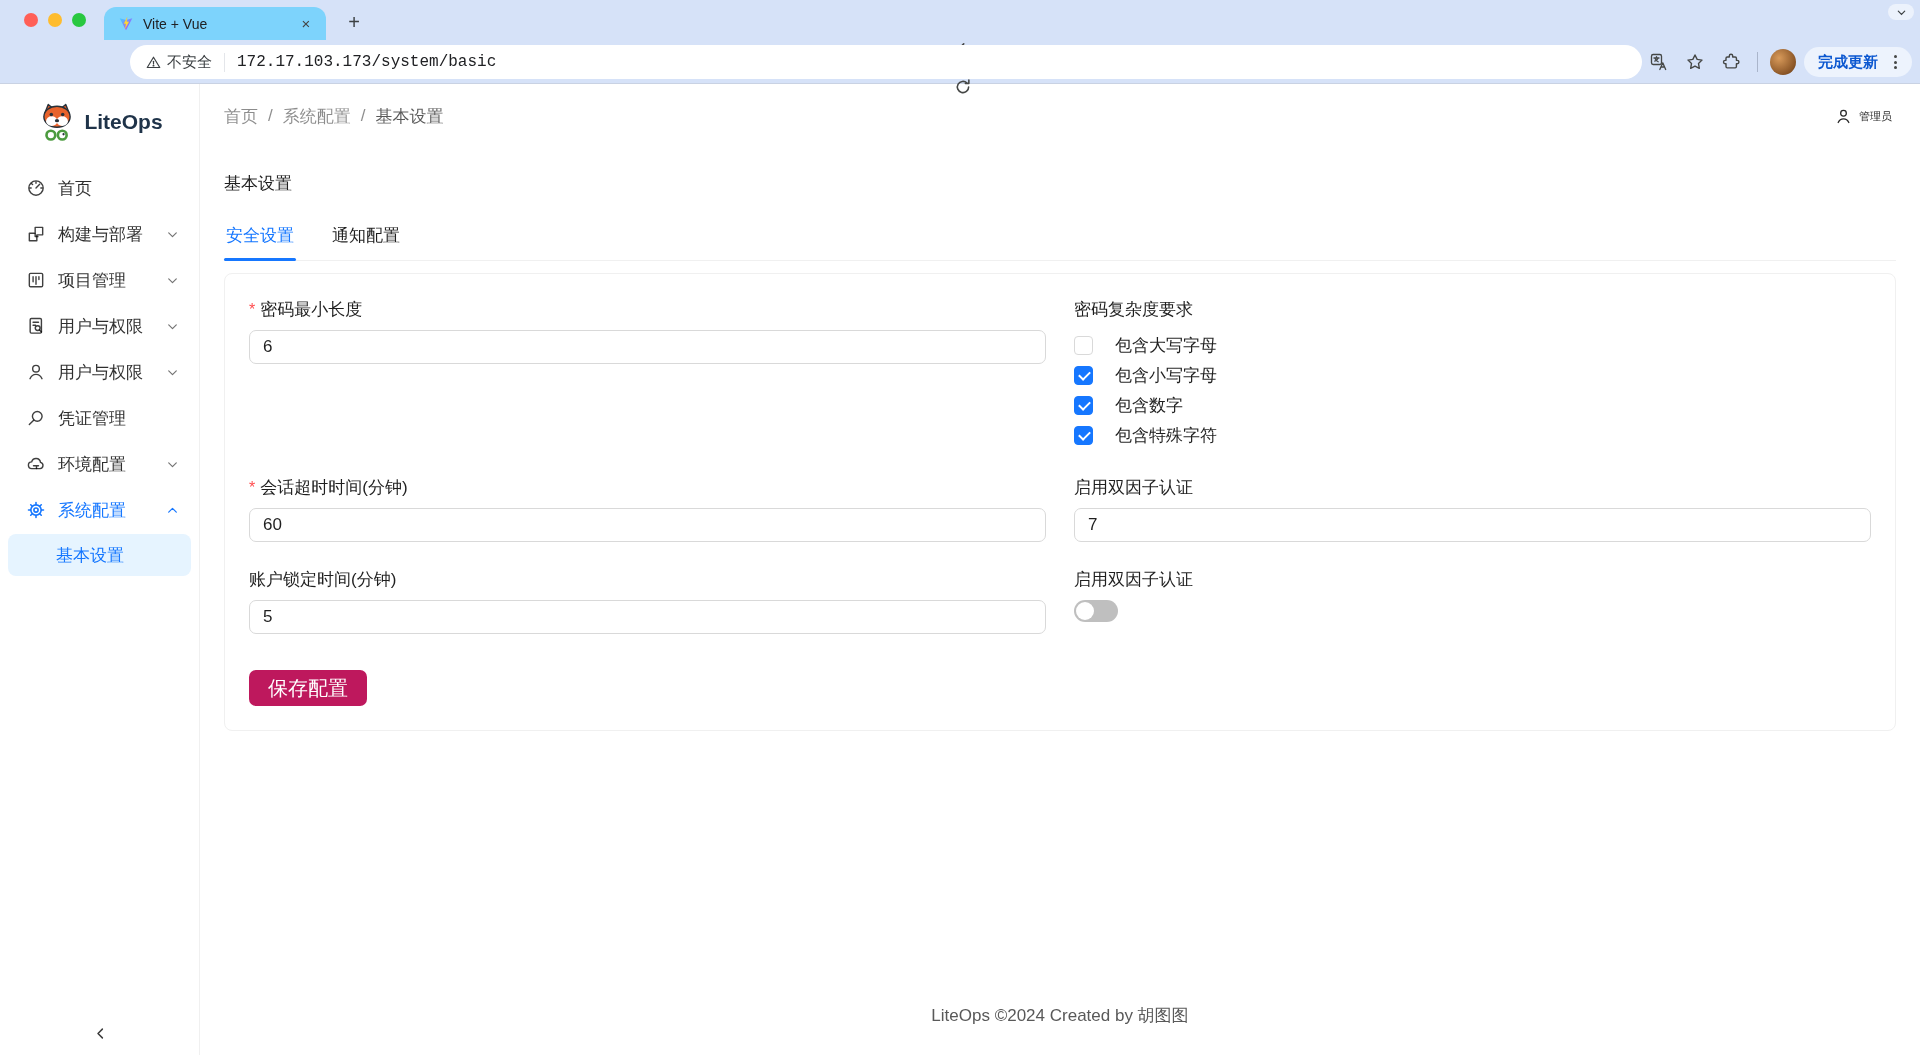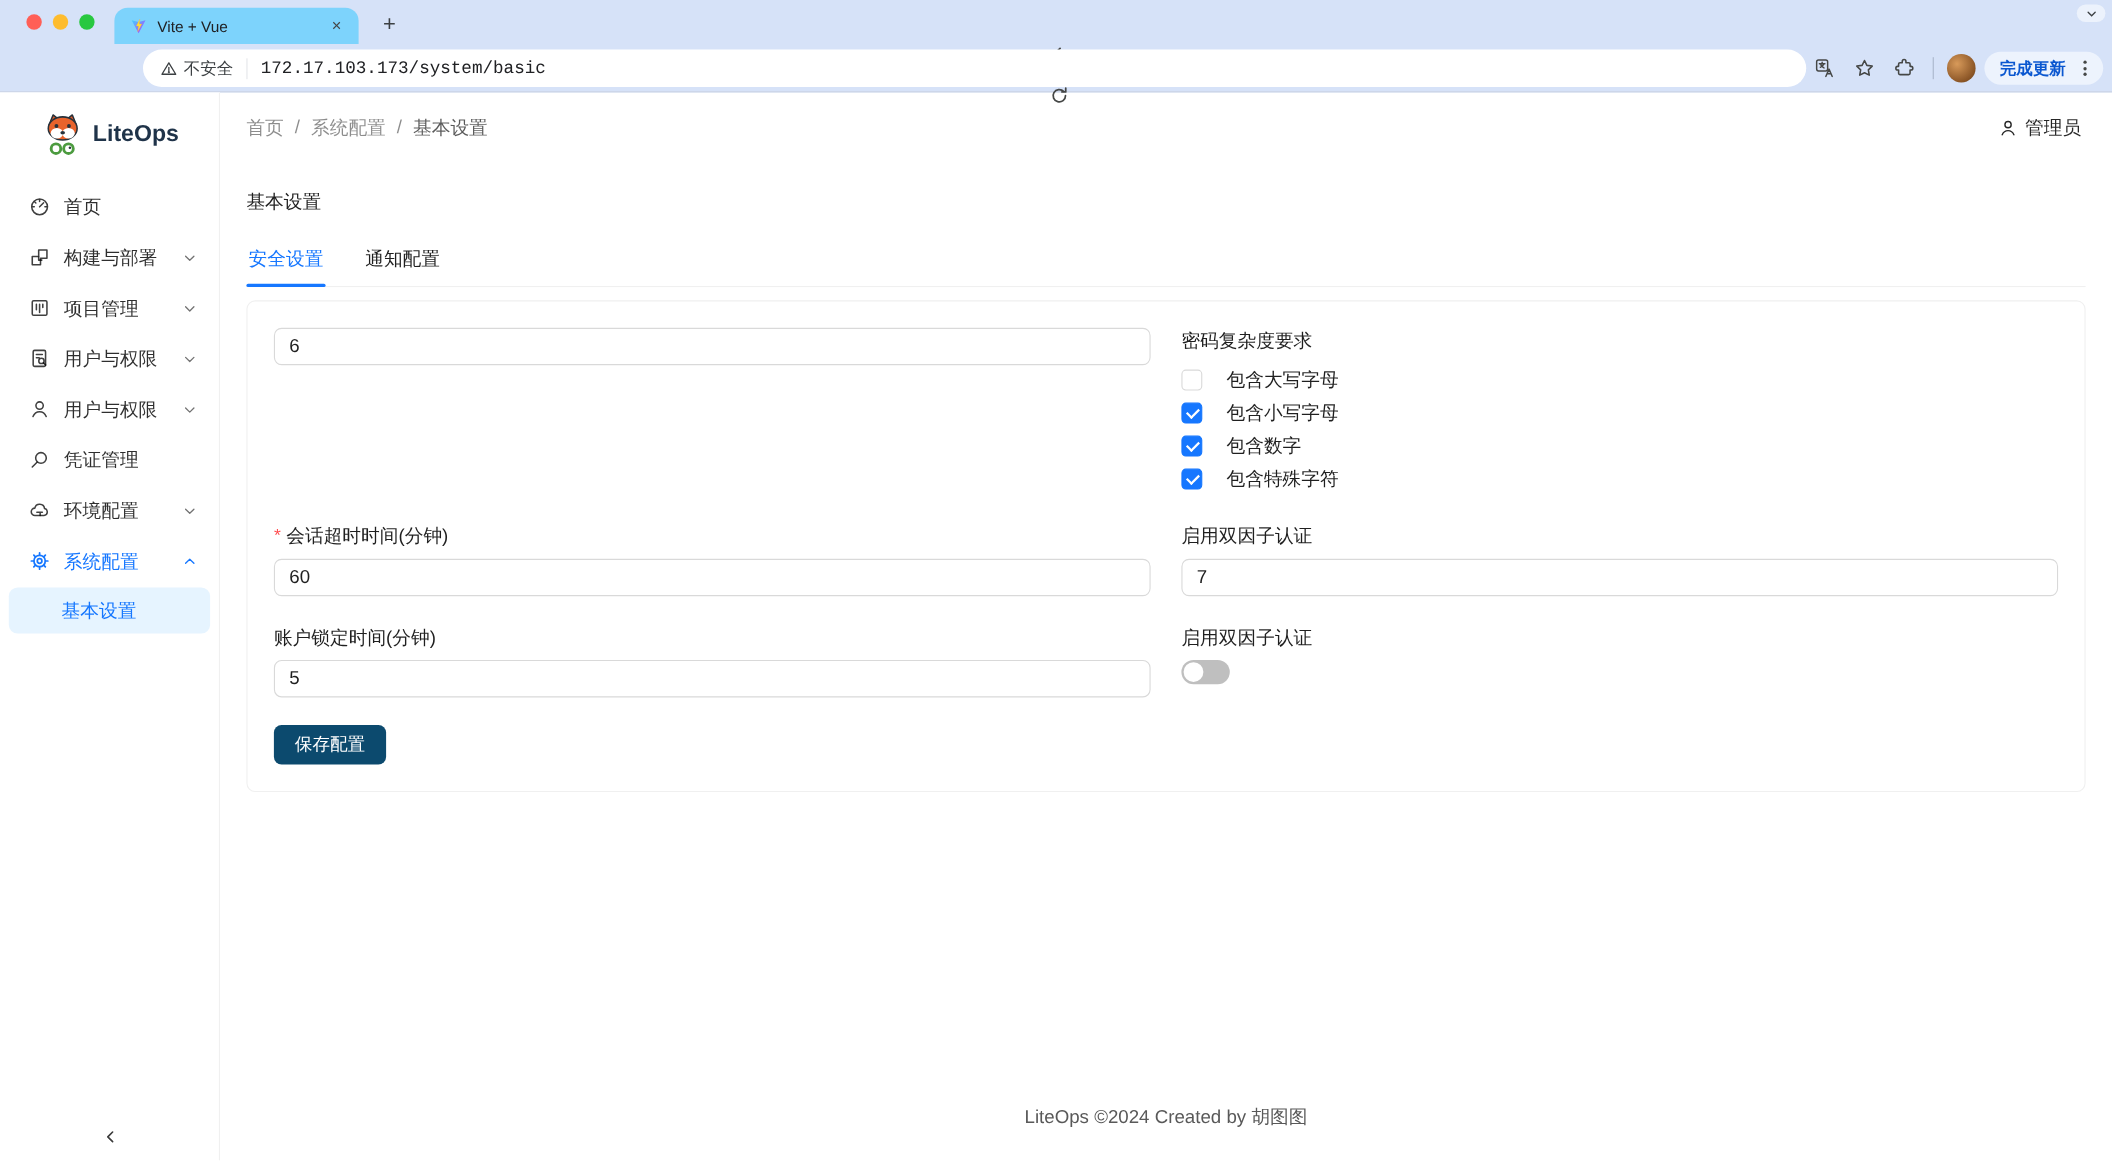--- a/index.html
+++ b/index.html
@@ -57,21 +57,21 @@
     border-radius:8px; font-size:17px; color:rgba(0,0,0,.82); }
   .submenu-item.active { background:#e6f4ff; color:#1677ff; }
   .collapse-trigger { position:absolute; bottom:14px; left:0; width:200px; display:flex; justify-content:center;
     color:#3b3b3b; }
 
   .main { flex:1; display:flex; flex-direction:column; height:971px; }
   .page-header { height:64px; background:#fff; display:flex; align-items:center;
     justify-content:space-between; padding:0 28px 0 24px; }
   .crumbs { display:flex; align-items:center; gap:10px; font-size:17px; color:rgba(0,0,0,.45); }
   .crumbs .last { color:rgba(0,0,0,.65); }
-  .userbox { display:flex; align-items:center; gap:7px; font-size:17px; color:rgba(0,0,0,.85); }
+  .userbox { display:flex; align-items:center; gap:7px; font-size:11px; color:rgba(0,0,0,.85); }
 
   .content { flex:1; padding:24px; display:flex; flex-direction:column; }
   .page-title { font-size:17px; font-weight:500; color:rgba(0,0,0,.88); margin-bottom:20px; }
   .tabs { display:flex; gap:34px; border-bottom:1px solid #f0f0f0; }
   .tab-item { font-size:17px; padding:9px 2px 13px; color:rgba(0,0,0,.88); position:relative; }
   .tab-item.active { color:#1677ff; }
   .tab-item.active::after { content:""; position:absolute; left:0; right:0; bottom:-1px; height:3px;
     background:#1677ff; border-radius:2px; }
 
   .card { margin-top:12px; border:1px solid #f0f0f0; border-radius:8px; padding:24px; }
@@ -81,22 +81,22 @@
   .f-input { width:100%; height:34px; border:1px solid #d9d9d9; border-radius:7px; padding:0 13px;
     font-size:17px; color:rgba(0,0,0,.88); outline:none; background:#fff;
     font-family:"Liberation Sans","DejaVu Sans",sans-serif; }
   .cbx-row { display:flex; align-items:center; height:30px; gap:22px; font-size:17px; }
   .cbx { width:19px; height:19px; border-radius:4px; border:1px solid #d9d9d9; background:#fff; position:relative; }
   .cbx.checked { background:#1677ff; border-color:#1677ff; }
   .cbx.checked::after { content:""; position:absolute; left:6px; top:2.5px; width:5px; height:9px;
     border:solid #fff; border-width:0 2px 2px 0; transform:rotate(45deg); }
   .switch { width:44px; height:22px; border-radius:11px; background:rgba(0,0,0,.25); position:relative; }
   .switch .knob { position:absolute; left:2px; top:2px; width:18px; height:18px; border-radius:50%; background:#fff; }
-  .btn-primary { margin-top:25px; display:inline-flex; align-items:center; justify-content:center;
-    height:36px; padding:0 19px; background:#0c4a6e; color:#fff; font-size:16px; border:none;
+  .btn-primary { margin-top:36px; display:inline-flex; align-items:center; justify-content:center;
+    height:36px; padding:0 19px; background:#be185d; color:#fff; font-size:20px; border:none;
     border-radius:7px; width:fit-content; font-family:inherit; }
   .footer { margin-top:auto; text-align:center; padding:14px 0 4px; font-size:17px; color:#595959; }
   svg { display:block; }
 </style>
 </head>
 <body>
 
 <div class="browser">
   <div class="tabstrip">
     <div class="traffic">
@@ -353,20 +353,21 @@
 
       <div class="tabs">
         <div class="tab-item active">安全设置</div>
         <div class="tab-item">通知配置</div>
       </div>
 
       <div class="card">
         <div class="form-grid">
 
           <div>
+            <div class="f-label req">密码最小长度</div>
             <input class="f-input" value="6" style="">
           </div>
 
           <div>
             <div class="f-label">密码复杂度要求</div>
             <div class="cbx-row">
               <span class="cbx"></span>
               <span>包含大写字母</span>
             </div>
             <div class="cbx-row">

